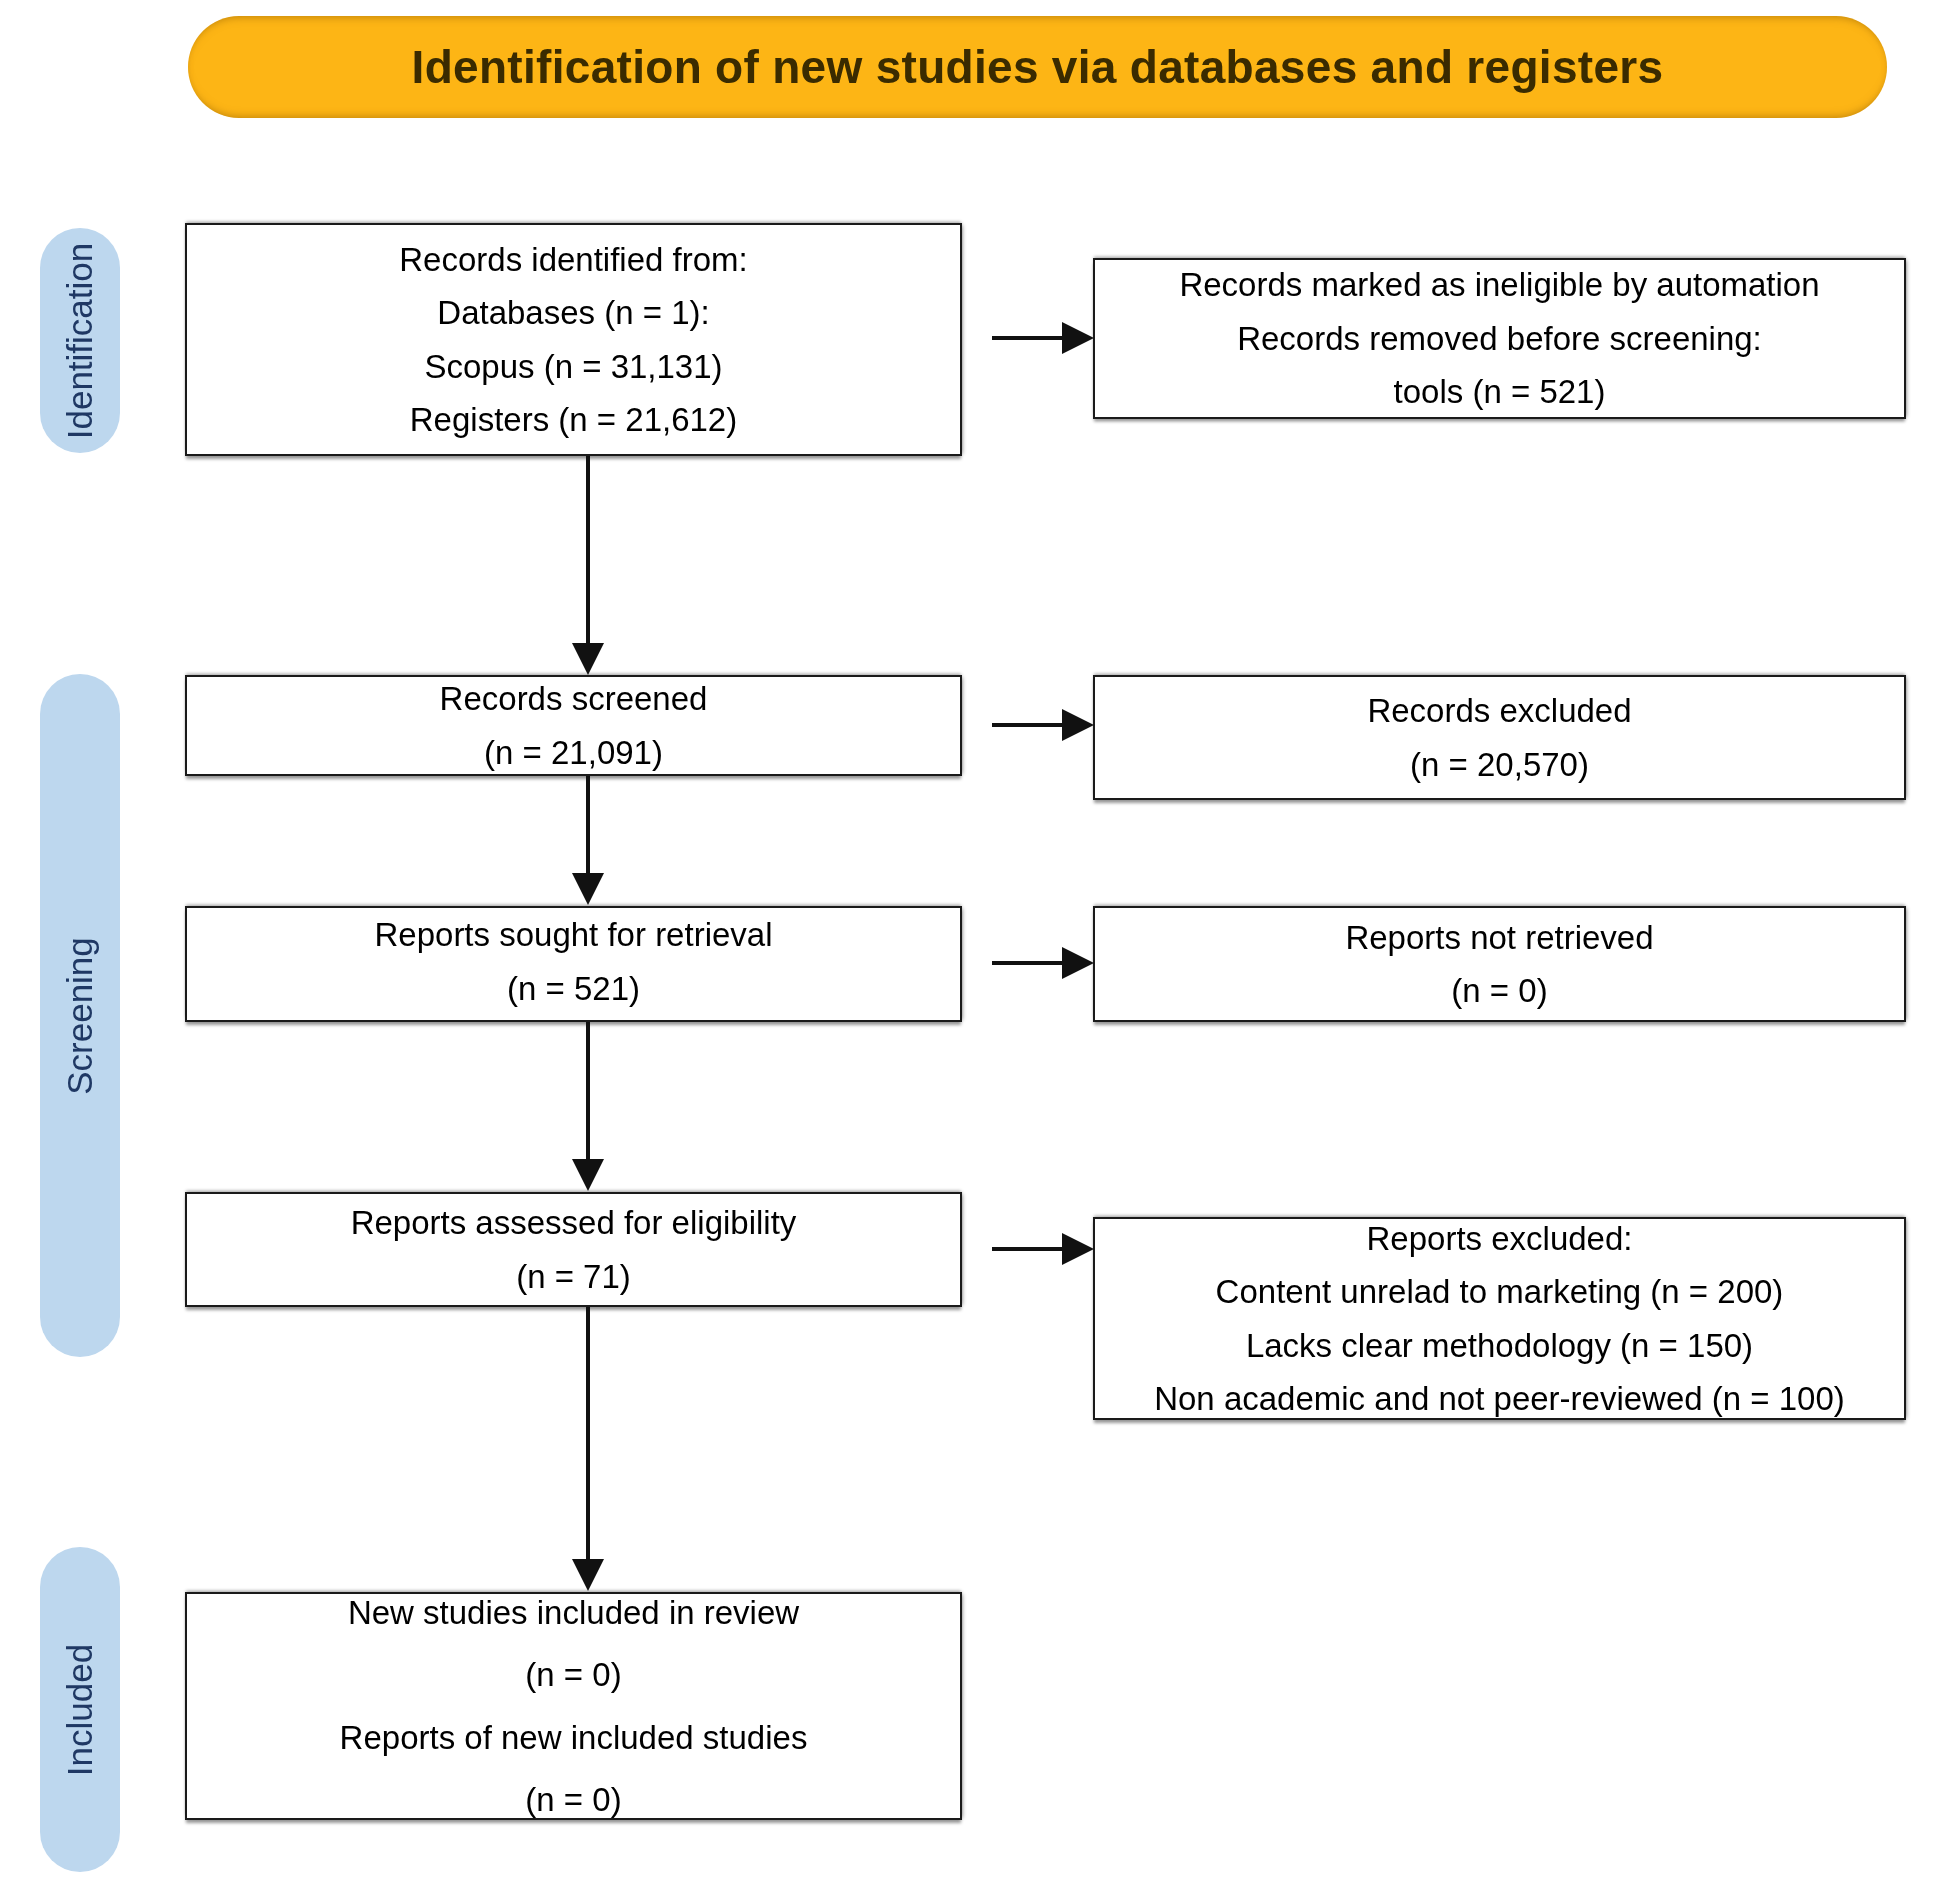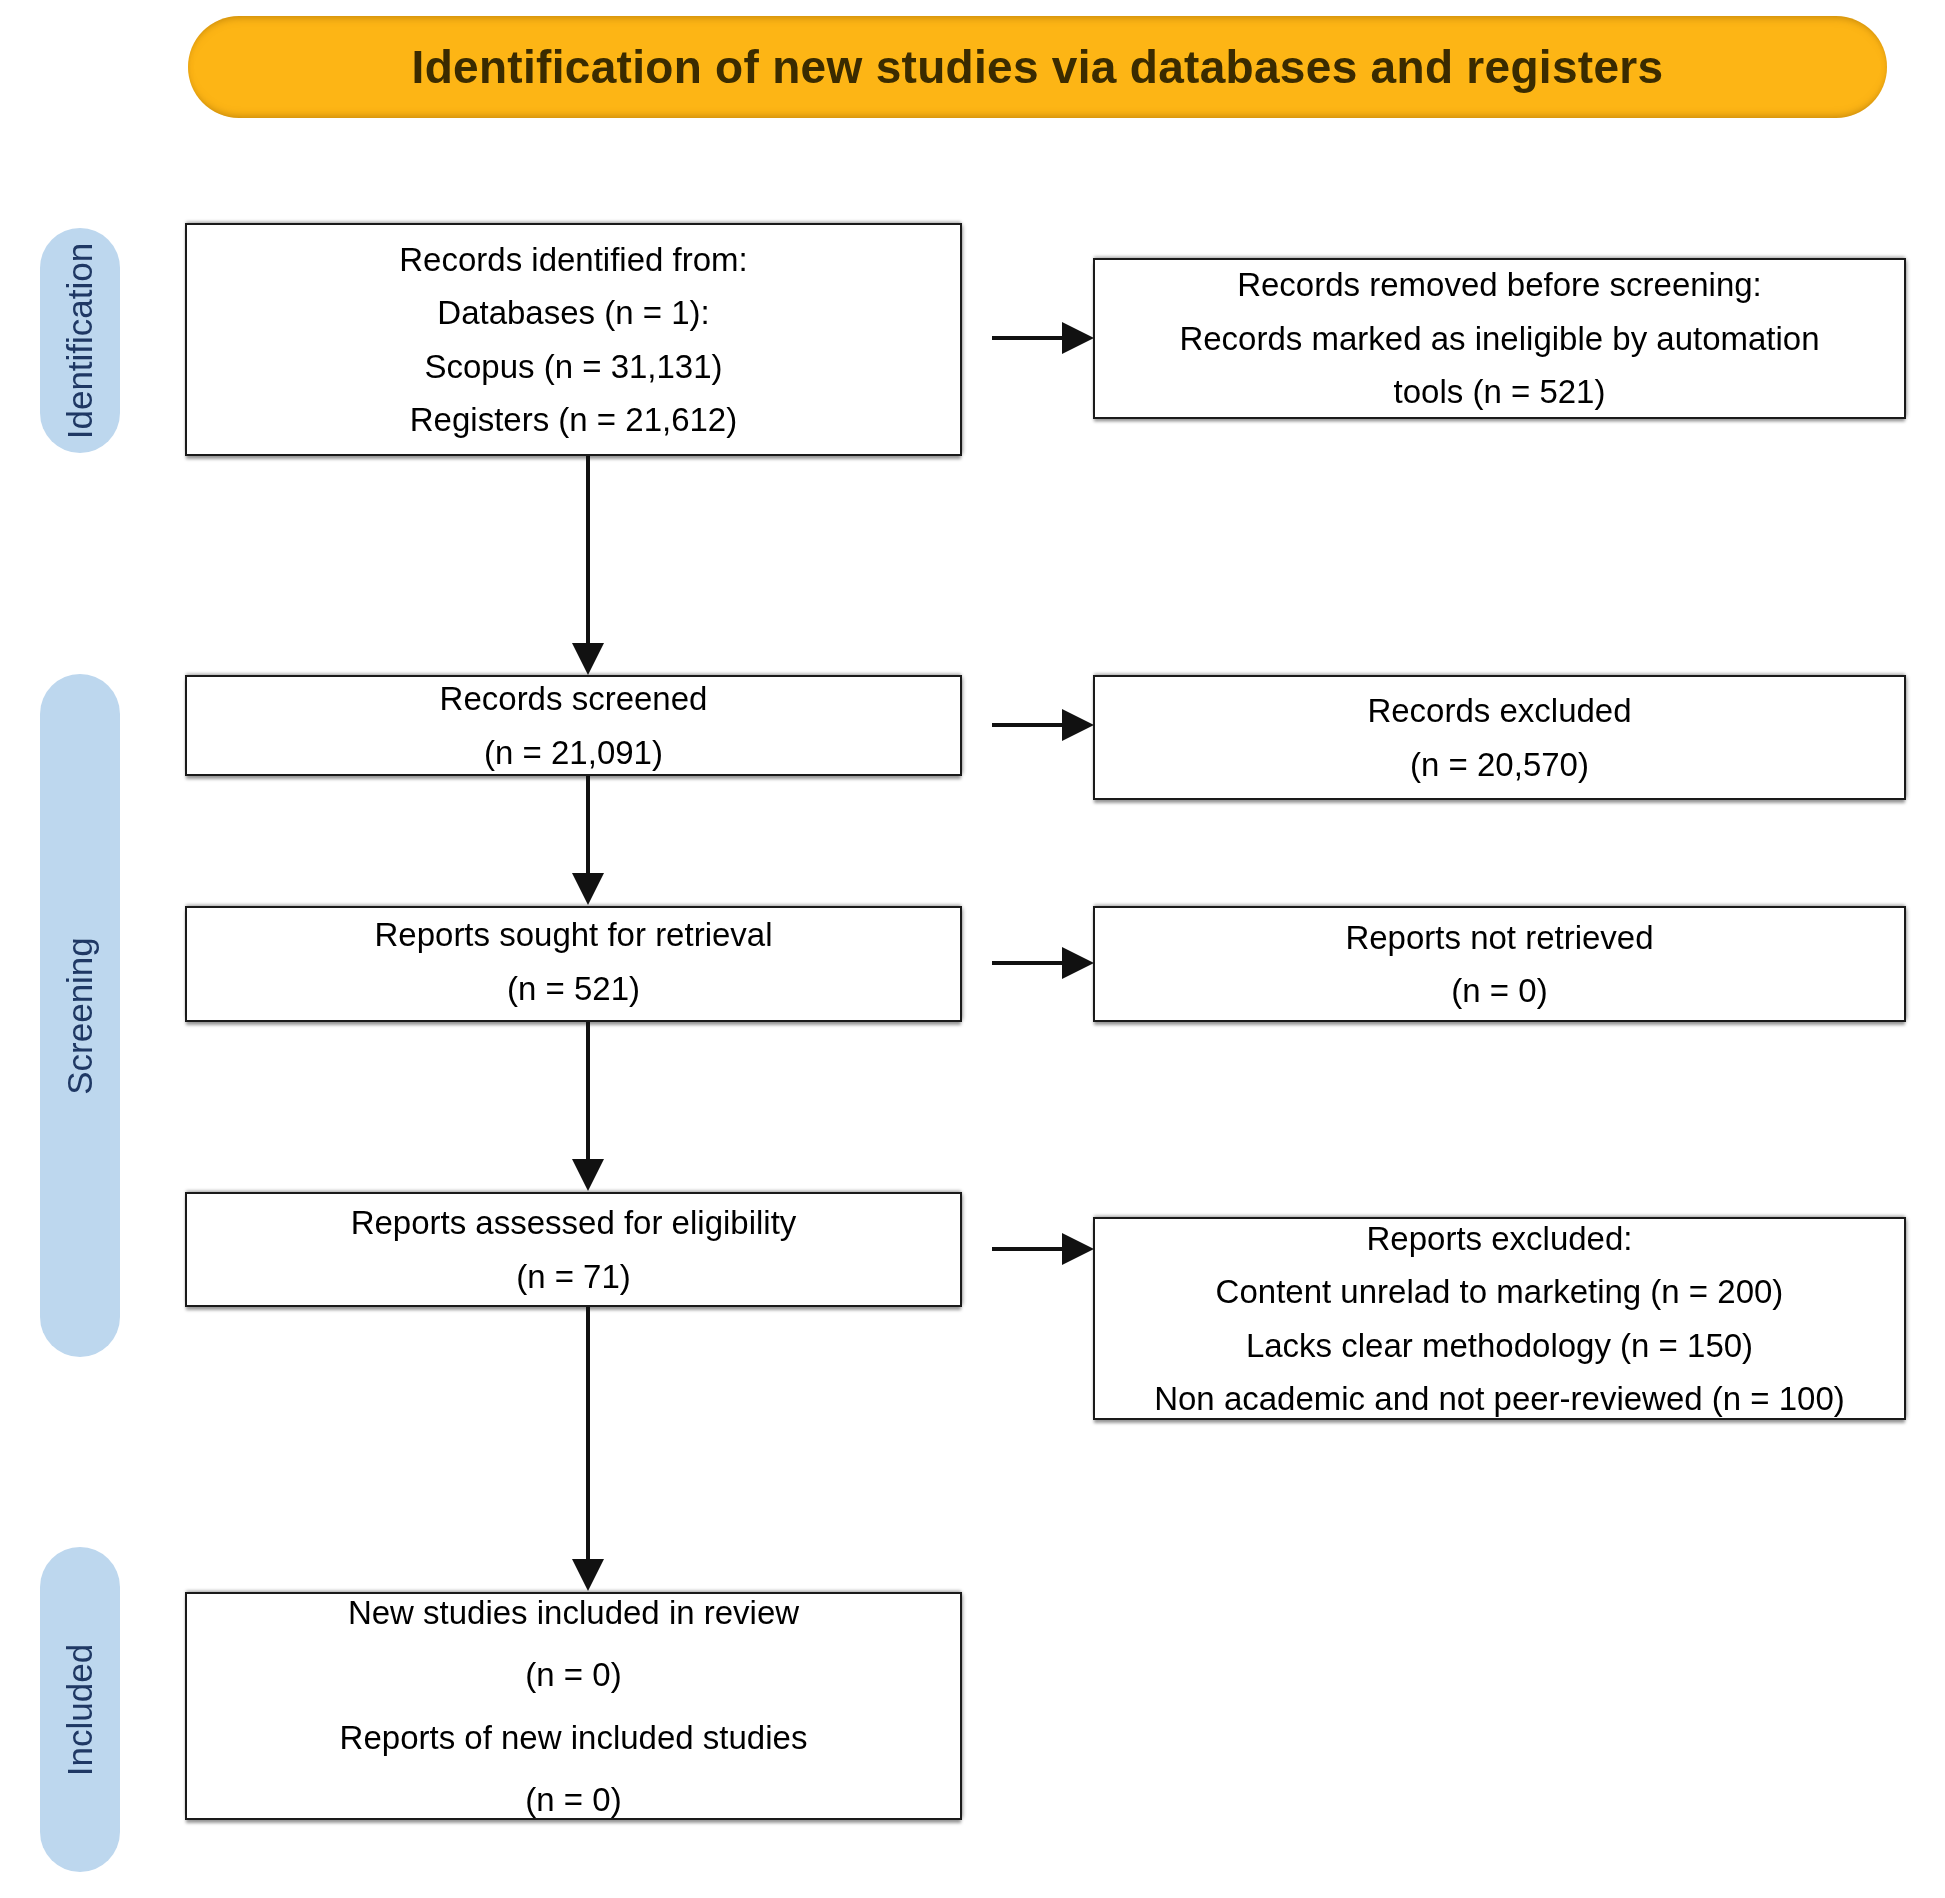--- a/index.html
+++ b/index.html
@@ -151,22 +151,22 @@
   </div>
 
   <div class="box col-left box-included">
     <span>New studies included in review</span>
     <span>(n = 0)</span>
     <span>Reports of new included studies</span>
     <span>(n = 0)</span>
   </div>
 
   <div class="box col-right box-removed">
+    <span>Records marked as ineligible by automation</span>
     <span>Records removed before screening:</span>
-    <span>Records marked as ineligible by automation</span>
     <span>tools (n = 521)</span>
   </div>
 
   <div class="box col-right box-rec-excluded">
     <span>Records excluded</span>
     <span>(n = 20,570)</span>
   </div>
 
   <div class="box col-right box-not-retrieved">
     <span>Reports not retrieved</span>

